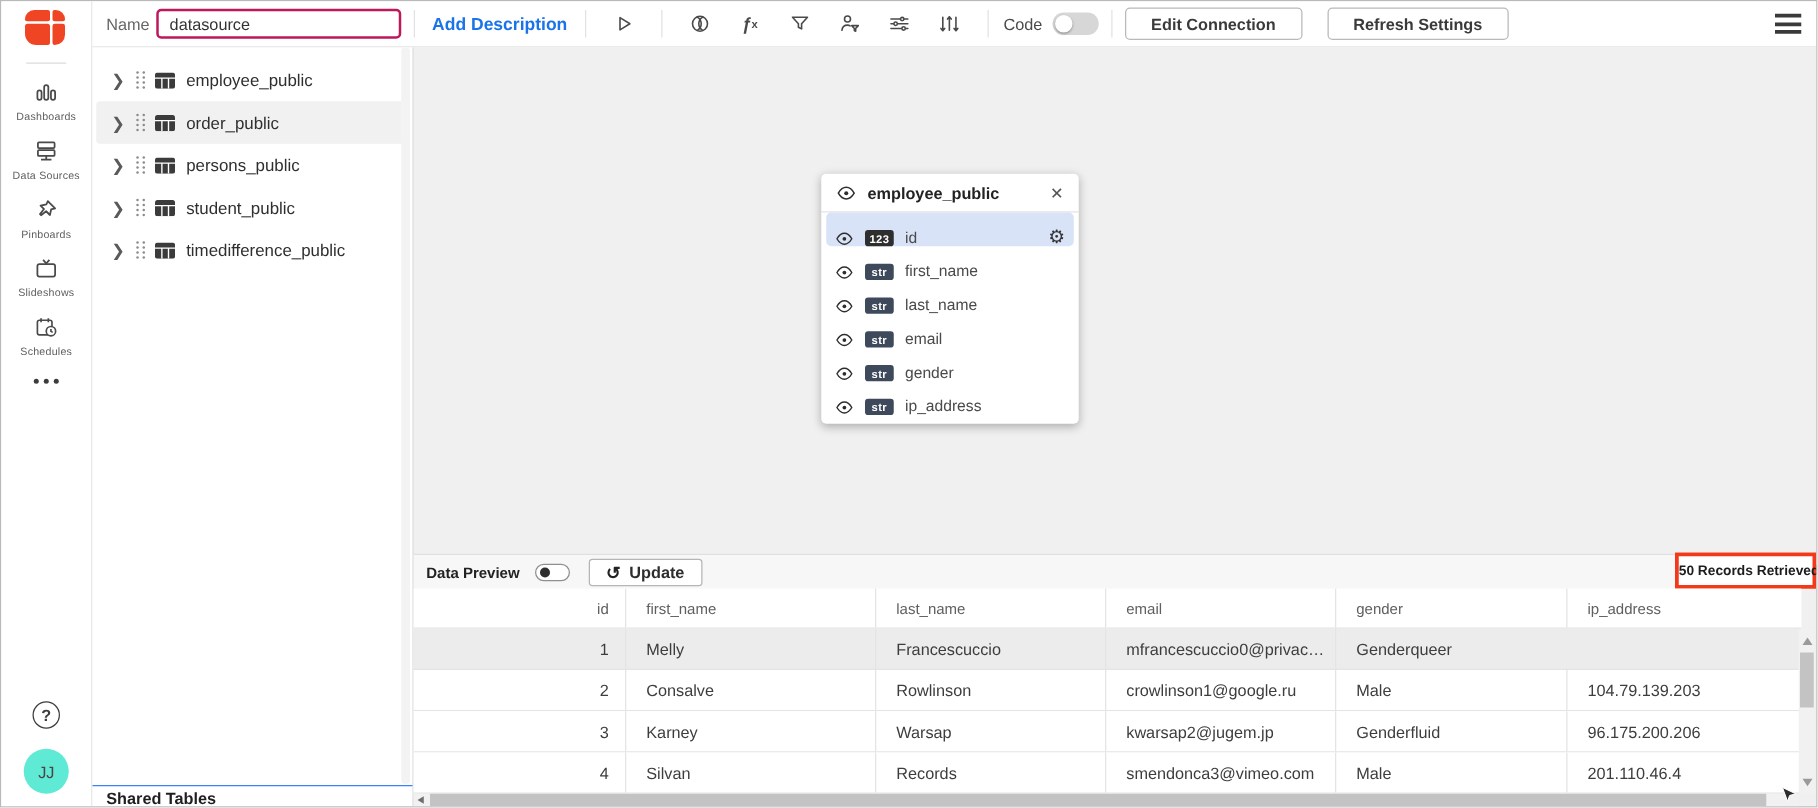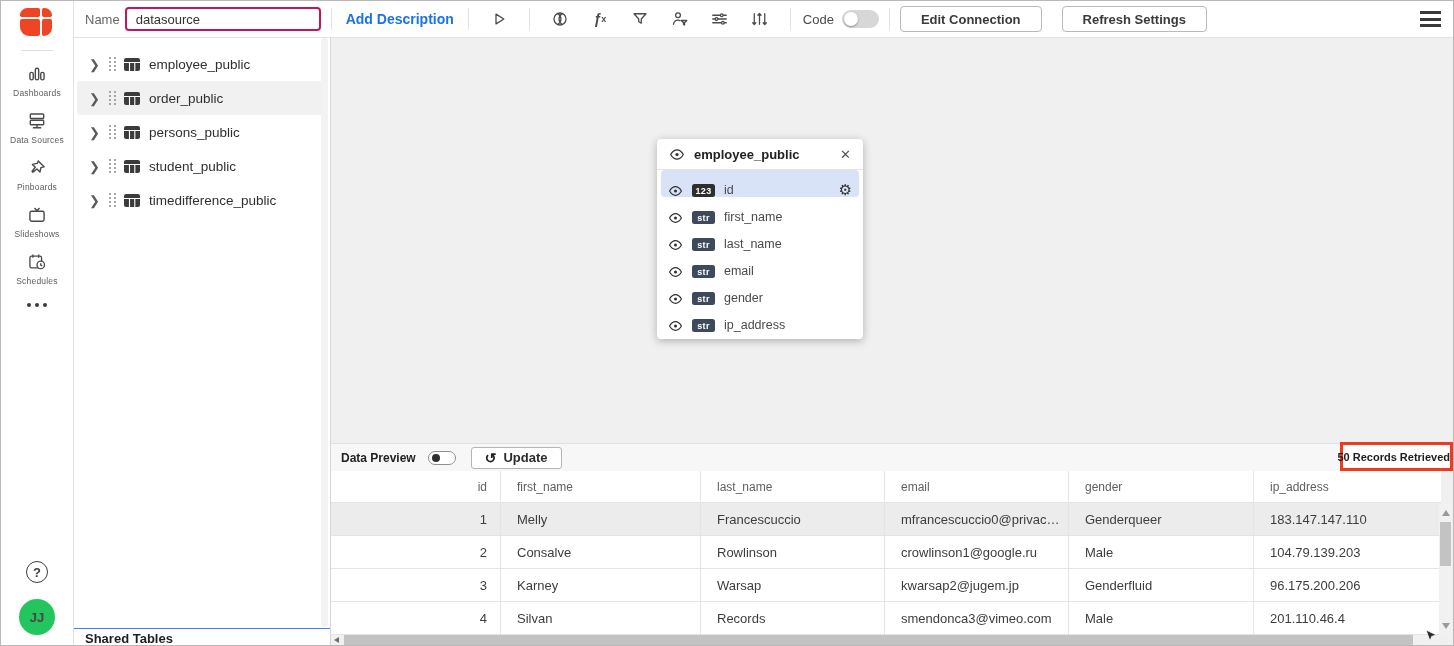--- a/index.html
+++ b/index.html
@@ -15,21 +15,21 @@
   .logo .bl { border-radius:2px 2px 2px 9px; }
   .logo .br { border-radius:2px 2px 9px 2px; }
   .rail-divider { width:32px; border-top:1px solid #dcdcdc; margin:12px 0 13px; }
   .rail-item { display:flex; flex-direction:column; align-items:center; margin-bottom:13px; cursor:pointer; width:70px; }
   .rail-item svg { display:block; }
   .rail-item .lbl { font-size:8.5px; color:#5e5e5e; margin-top:4px; letter-spacing:.2px; }
   .rail-more { margin-top:4px; display:flex; gap:4px; cursor:pointer; }
   .rail-more i { width:4px; height:4px; border-radius:50%; background:#3c3c3c; }
   .rail-bottom { margin-top:auto; display:flex; flex-direction:column; align-items:center; margin-bottom:10px; }
   .help { width:22px; height:22px; border:1.6px solid #3c3c3c; border-radius:50%; display:flex; align-items:center; justify-content:center; font-size:13px; font-weight:700; color:#3c3c3c; cursor:pointer; margin-bottom:16px; }
-  .avatar { width:36px; height:36px; border-radius:50%; background:#22c55e; color:#4c4444; font-size:13px; font-weight:700; display:flex; align-items:center; justify-content:center; cursor:pointer; }
+  .avatar { width:36px; height:36px; border-radius:50%; background:#5eead4; color:#4c4444; font-size:13px; font-weight:400; display:flex; align-items:center; justify-content:center; cursor:pointer; }
 
   
   .topbar { position:absolute; left:73px; top:0; right:0; height:37px; background:#fff; border-bottom:1px solid #e3e3e3; display:flex; align-items:center; padding-left:11px; }
   .tb-label { font-size:13px; color:#666; margin-right:5px; }
   .name-input { width:196px; height:24px; border:2px solid #be185d; border-radius:4px; padding:0 9px; font-size:13px; color:#333; font-family:inherit; outline:none; }
   .v-div { width:1px; height:22px; background:#e2e2e2; margin:0 10px; flex:none; }
   .add-desc { color:#1A73E8; font-size:14px; font-weight:700; margin:0 4px; cursor:pointer; white-space:nowrap; }
   .tb-icon { width:40px; height:28px; display:flex; align-items:center; justify-content:center; cursor:pointer; flex:none; }
   .tb-icon svg { stroke:#4a4a4a; fill:none; stroke-width:1.7; stroke-linecap:round; stroke-linejoin:round; }
   .fx { font-size:14px; color:#4a4a4a; font-style:italic; font-weight:600; }
@@ -74,21 +74,21 @@
   .eye { display:flex; cursor:pointer; flex:none; }
 
   
   .preview-bar { position:absolute; left:0; right:0; top:405px; height:28px; background:#f7f7f7; border-top:1px solid #e0e0e0; display:flex; align-items:center; padding-left:10px; }
   .pv-label { font-size:12px; font-weight:700; color:#222; margin-right:12px; }
   .mini-toggle { width:28px; height:14px; border:1px solid #8f8f8f; border-radius:7px; background:#fff; position:relative; cursor:pointer; }
   .mini-toggle .dot { position:absolute; left:3px; top:2.5px; width:8px; height:8px; border-radius:50%; background:#2e2e2e; }
   .update-btn { margin-left:15px; height:22px; border:1px solid #b5b5b5; border-radius:3px; background:#fff; display:flex; align-items:center; padding:0 13px; gap:7px; cursor:pointer; }
   .update-btn .uicon { font-size:14px; font-weight:700; color:#222; line-height:1; }
   .update-btn .ulbl { font-size:13px; font-weight:600; color:#2d2d2d; }
-  .records { position:absolute; right:0; top:404px; height:29px; width:113px; background:#fff; border:3px solid #F23A1A; display:flex; align-items:center; justify-content:flex-end; }
+  .records { position:absolute; right:0; top:404px; height:29px; width:113px; background:#fff; border:3px solid #F23A1A; display:flex; align-items:center; justify-content:flex-start; }
   .records span { font-size:11px; font-weight:700; color:#1d1d1d; white-space:nowrap; }
 
   .grid { position:absolute; left:0; top:433px; width:1110px; bottom:10px; background:#fff; }
   .grow { display:grid; grid-template-columns:170px 200px 184px 184px 185px 1fr; height:33px; border-bottom:1px solid #e4e4e4; background:#fff; }
   .grow.head { height:32px; }
   .grow.alt { background:#ececec; }
   .gcell { border-right:1px solid #e4e4e4; display:flex; align-items:center; padding:0 16px; font-size:13px; color:#3d3d3d; overflow:hidden; white-space:nowrap; }
   .gcell:last-child { border-right:none; }
   .gcell.r { justify-content:flex-end; padding-right:13px; }
   .head .gcell { font-size:12px; color:#5f5f5f; }
@@ -432,21 +432,20 @@
         <div class="gcell">gender</div>
         <div class="gcell">ip_address</div>
       </div>
 
       <div class="grow alt">
         <div class="gcell r">1</div>
         <div class="gcell">Melly</div>
         <div class="gcell">Francescuccio</div>
         <div class="gcell">mfrancescuccio0@privac…</div>
         <div class="gcell">Genderqueer</div>
-        <div class="gcell">183.147.147.110</div>
       </div>
 
       <div class="grow">
         <div class="gcell r">2</div>
         <div class="gcell">Consalve</div>
         <div class="gcell">Rowlinson</div>
         <div class="gcell">crowlinson1@google.ru</div>
         <div class="gcell">Male</div>
         <div class="gcell">104.79.139.203</div>
       </div>

